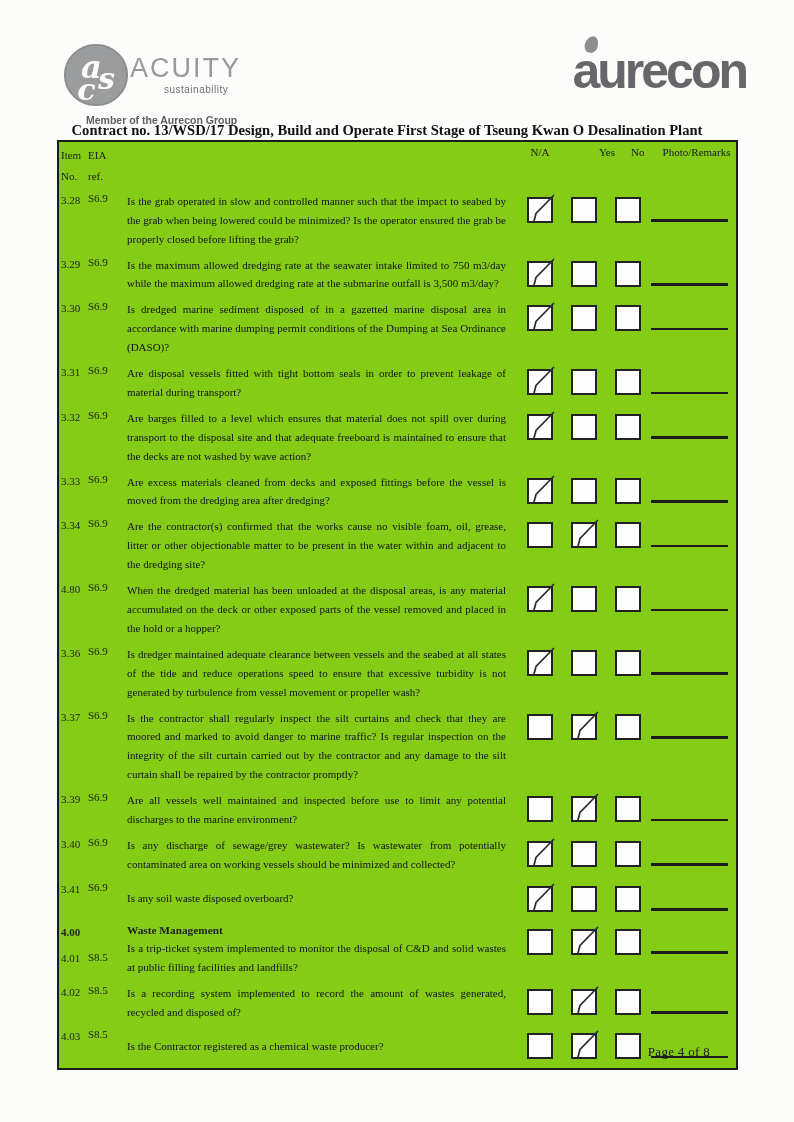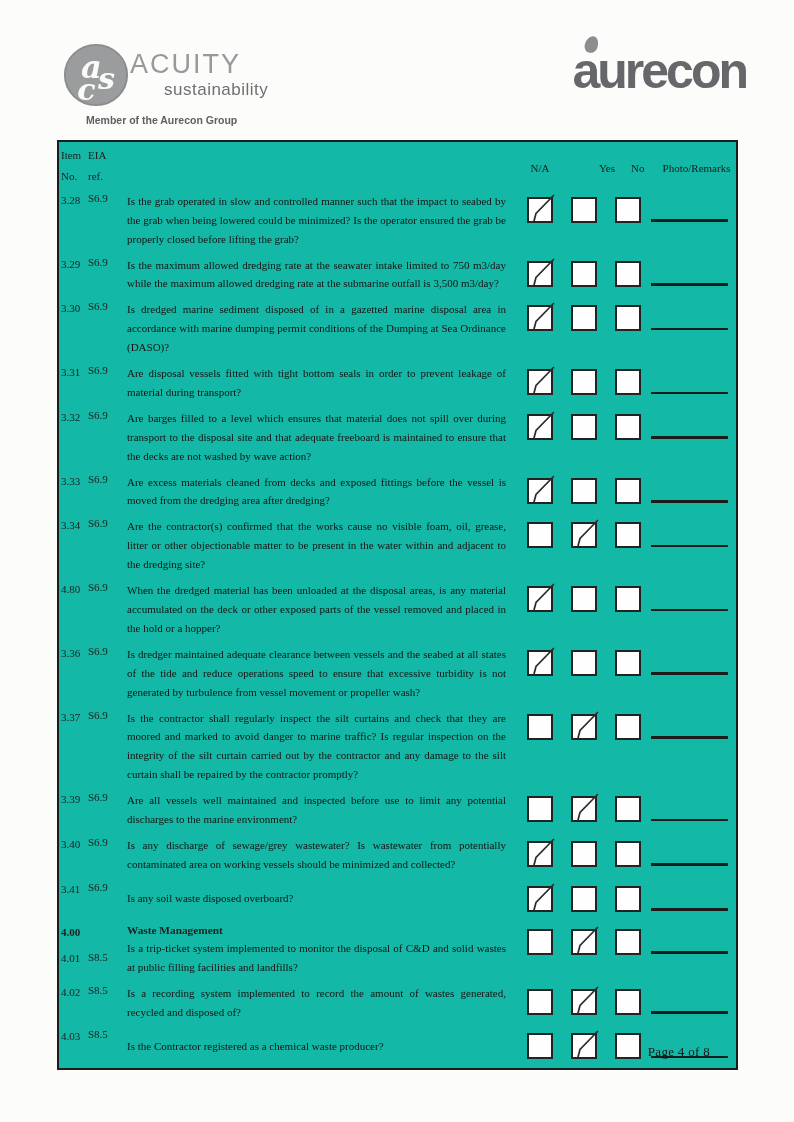--- a/index.html
+++ b/index.html
@@ -13,21 +13,21 @@
     color:#1f1f1f;
     overflow:hidden;
   }
 
   
   .acuity { position:absolute; left:62px; top:42px; }
   .acuity-row { display:flex; align-items:center; }
   .monogram { width:68px; height:66px; }
   .acuity-text { font-family:"Liberation Sans", sans-serif; }
   .acuity-name { font-size:27px; letter-spacing:2px; color:#97999b; font-weight:400; line-height:1; }
-  .acuity-sub  { font-size:17px; color:#6e7072; margin-top:2px; padding-left:34px; letter-spacing:0.5px; }
+  .acuity-sub  { font-size:10px; color:#6e7072; margin-top:2px; padding-left:34px; letter-spacing:0.5px; }
   .acuity-tag  { font-family:"Liberation Sans", sans-serif; font-size:10.5px; font-weight:bold; color:#5e6062; margin-top:6px; padding-left:24px; }
 
   .aurecon { position:absolute; right:48px; top:46px;
     font-family:"Liberation Sans", sans-serif; font-weight:bold;
     font-size:50px; letter-spacing:-3px; color:#66676a; line-height:1; }
   .aurecon .leaf {
     position:absolute; left:13px; top:-10px;
     width:13px; height:17px; background:#8b8d8f;
     border-radius:58% 42% 55% 45% / 60% 55% 45% 40%;
     transform:rotate(14deg);
@@ -36,28 +36,28 @@
   
   .doc-title {
     position:absolute; left:0; right:20px; top:122px;
     text-align:center; font-weight:bold; font-size:14.6px; color:#111;
   }
 
   
   table.checklist {
     position:absolute; left:57px; top:140px;
     width:679px; border-collapse:collapse; table-layout:fixed;
-    background:#14b8a6;
+    background:#84cc16;
   }
   table.checklist, table.checklist td, table.checklist th { border:none; }
   table.checklist { border:2px solid #1c1c1c; }
   col.w-item { width:27px; } col.w-eia { width:37px; }
   col.w-q { width:390px; } col.w-checks { width:225px; }
 
-  thead td { border-bottom:2px solid #1c1c1c; height:38px; vertical-align:top; padding-top:18px; }
+  thead td { border-bottom:2px solid #1c1c1c; height:38px; vertical-align:top; padding-top:2px; }
   tbody td { border-bottom:2px solid #242424; vertical-align:top; }
   tbody tr:last-child td { border-bottom:none; }
   .c-item { border-right:1.5px solid #242424; font-size:11px; padding:3px 1px 2px 2px; }
   .c-eia  { border-right:1.5px solid #242424; font-size:11px; padding:3px 1px 2px 3px; }
   .c-q    { border-right:2px solid #1c1c1c; vertical-align:middle; }
   .h-item, .h-eia { font-size:11px; line-height:1.9; }
   .h-q { border-right:2px solid #1c1c1c; }
 
   .q-text {
     font-size:11px; line-height:1.72; text-align:justify;
@@ -110,20 +110,21 @@
       </div>
     </div>
     <div class="acuity-tag">Member of the Aurecon Group</div>
   </div>
 
   <div class="aurecon">
     <span class="leaf"></span>
     <span>aurecon</span>
   </div>
 
+  <div class="doc-title">Contract no. 13/WSD/17 Design, Build and Operate First Stage of Tseung Kwan O Desalination Plant</div>
 
   <table class="checklist">
     <colgroup>
       <col class="w-item">
         <col class="w-eia">
         <col class="w-q">
         <col class="w-checks">
     </colgroup>
     <thead>
       <tr>

